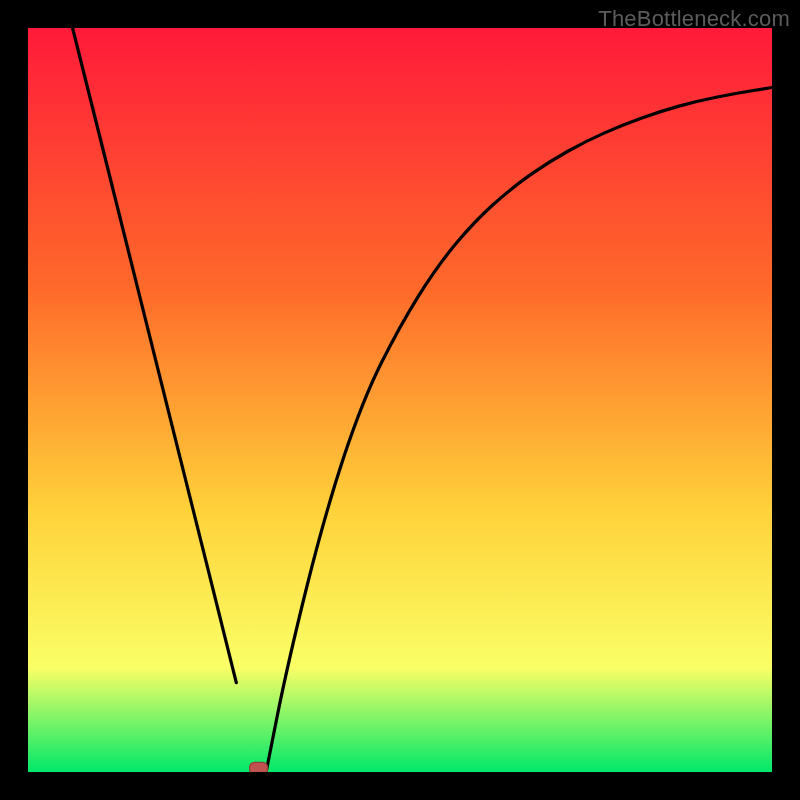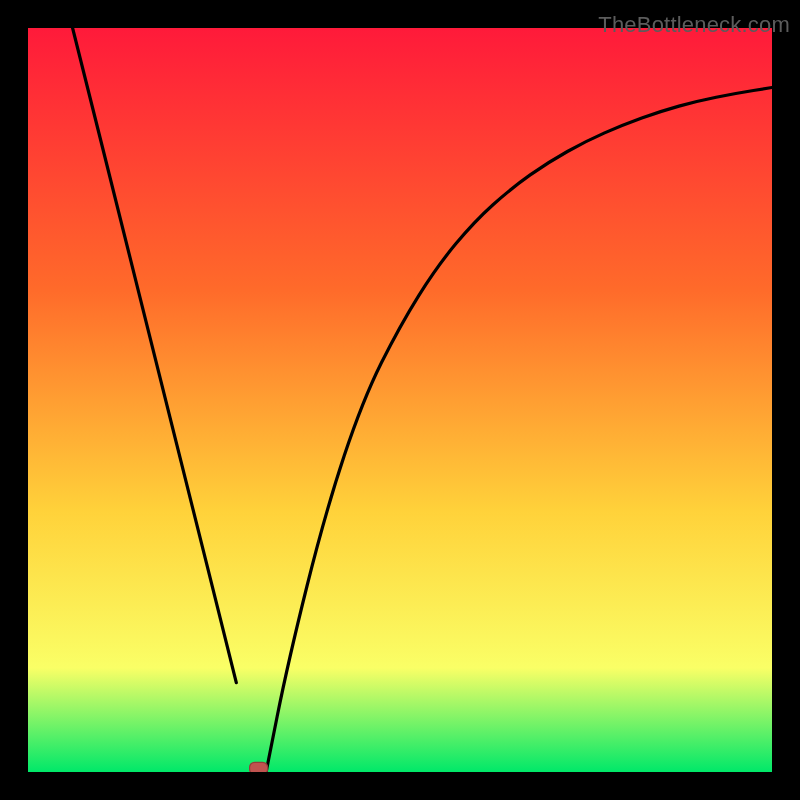--- a/index.html
+++ b/index.html
@@ -21,21 +21,21 @@
   }
   .plot-area {
     position: absolute;
     left: 0;
     top: 0;
     width: 744px;
     height: 744px;
   }
   .watermark {
     position: absolute;
-    top: 12px;
+    top: 6px;
     right: 10px;
     color: #5c5c5c;
     font-size: 22px;
     font-weight: 500;
     letter-spacing: 0.2px;
   }
   svg {
     display: block;
   }
 </style>

